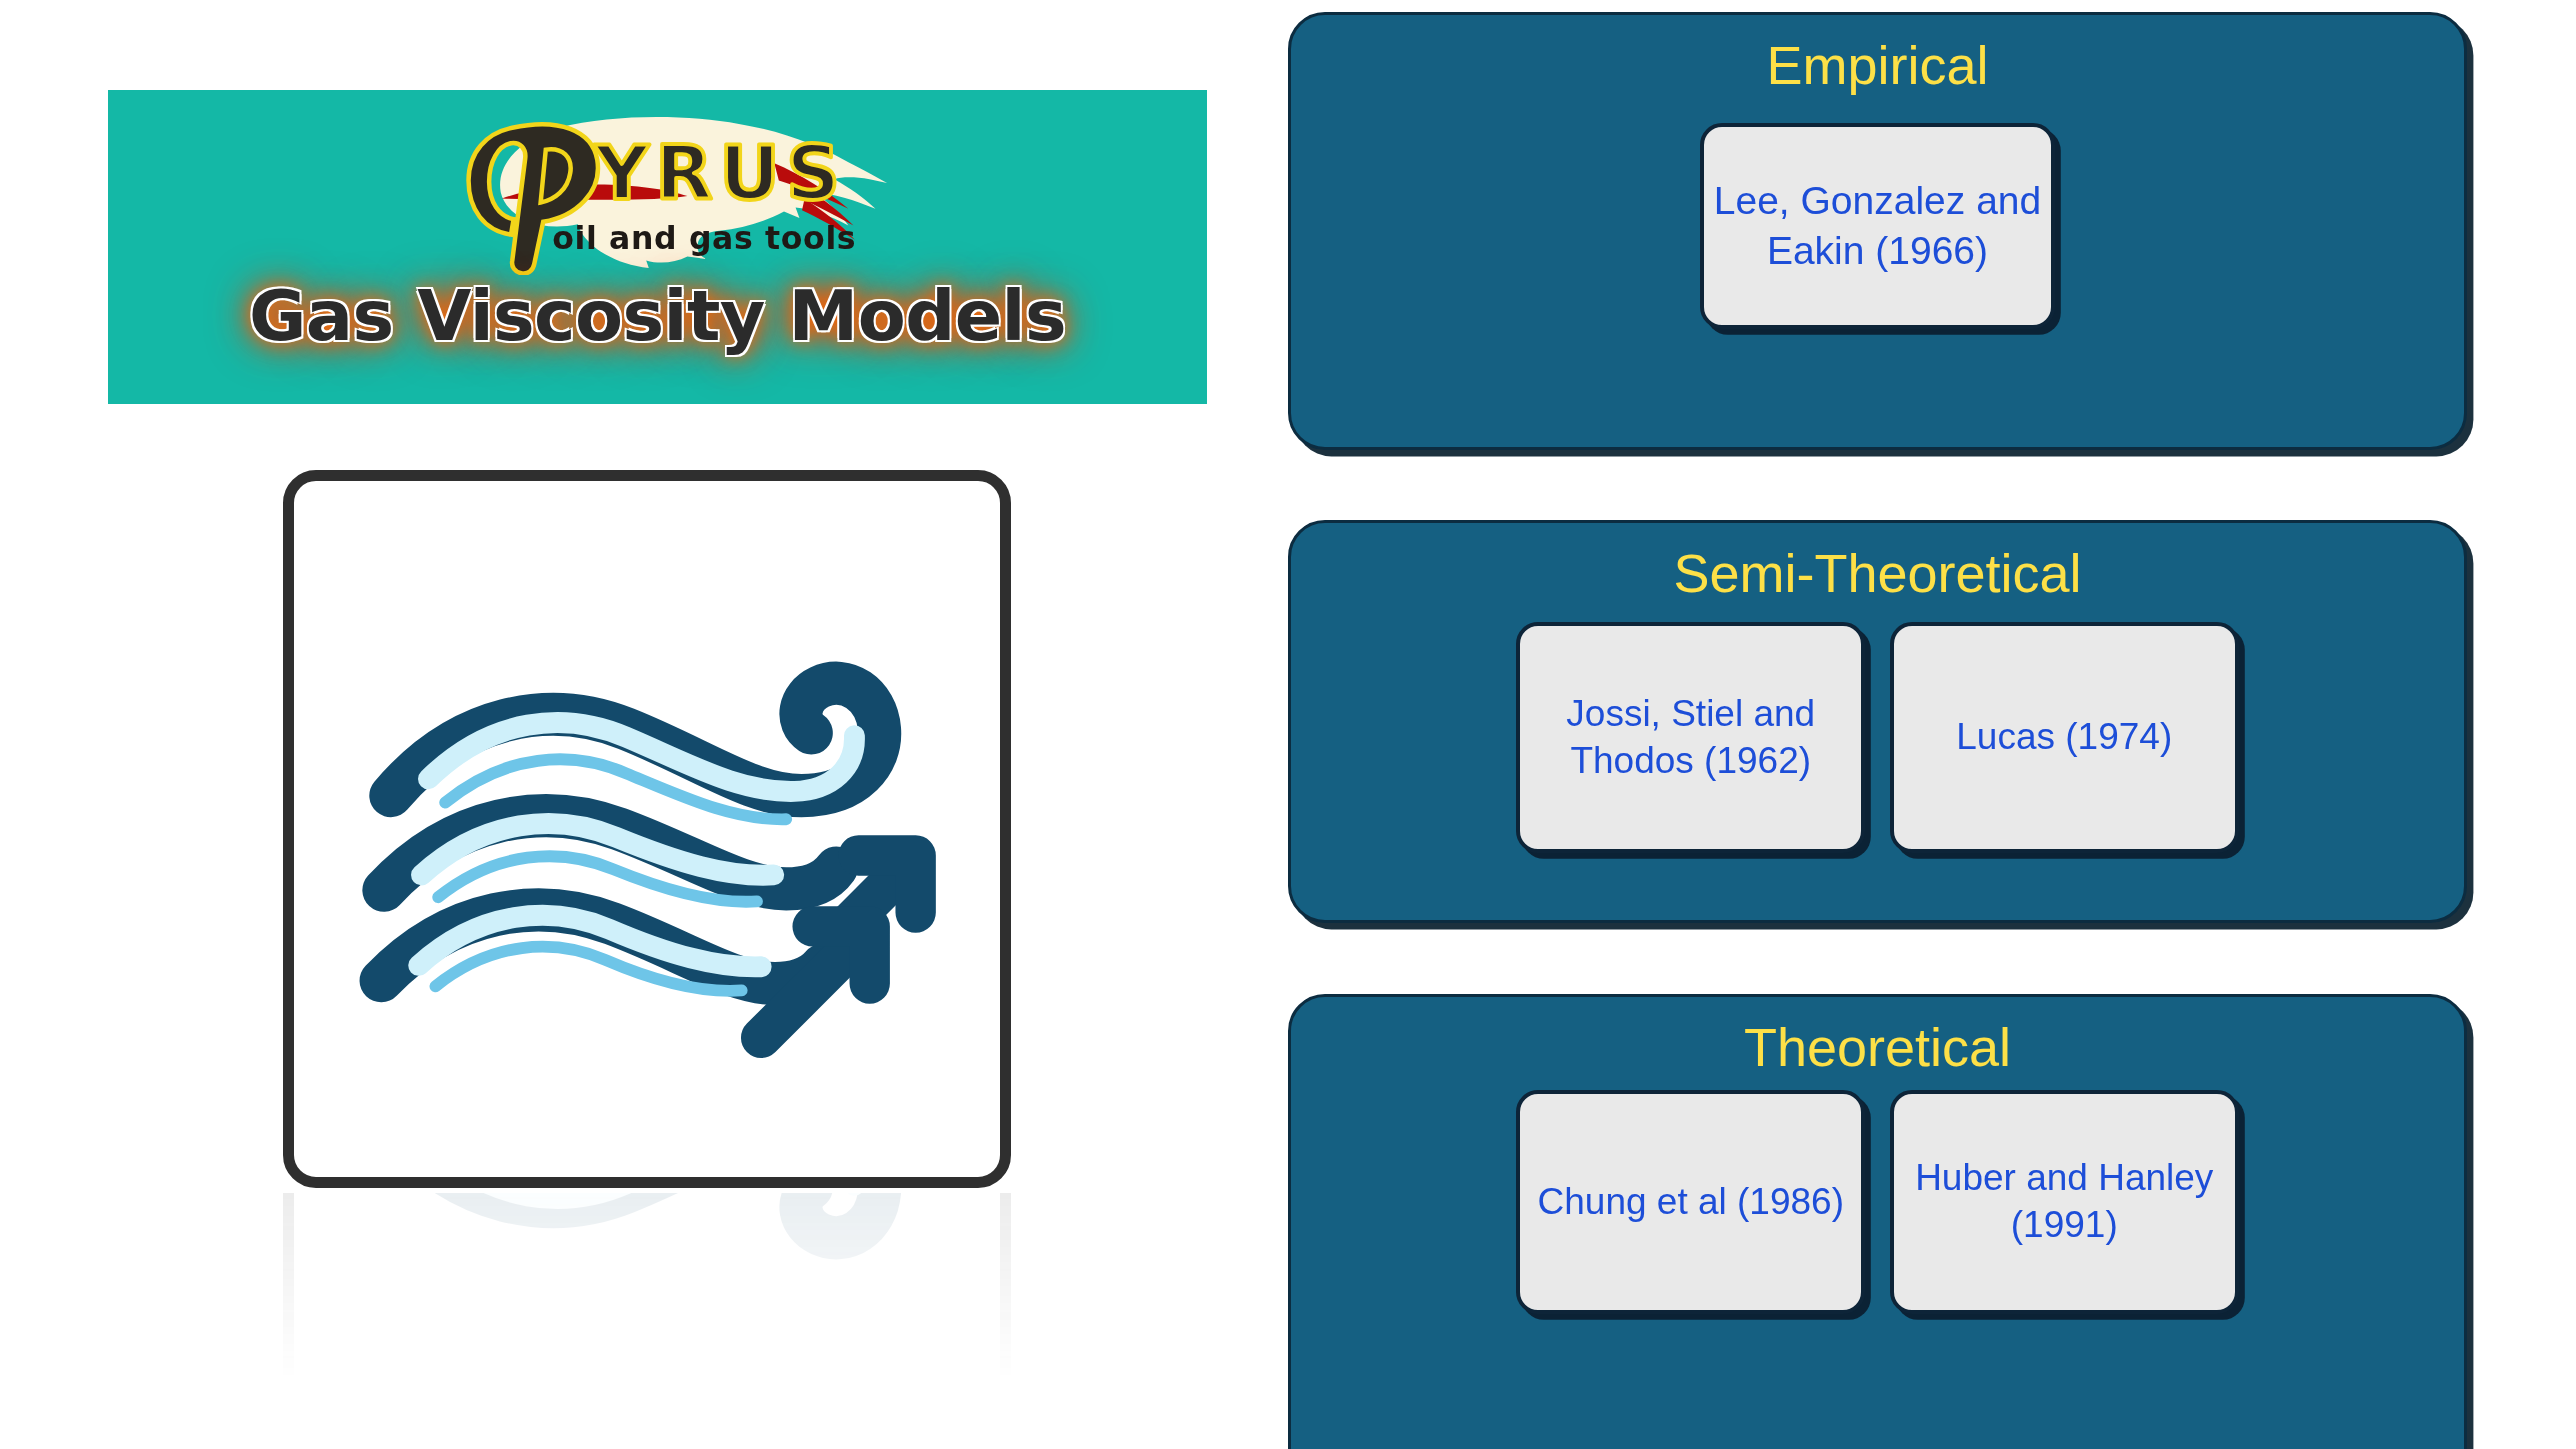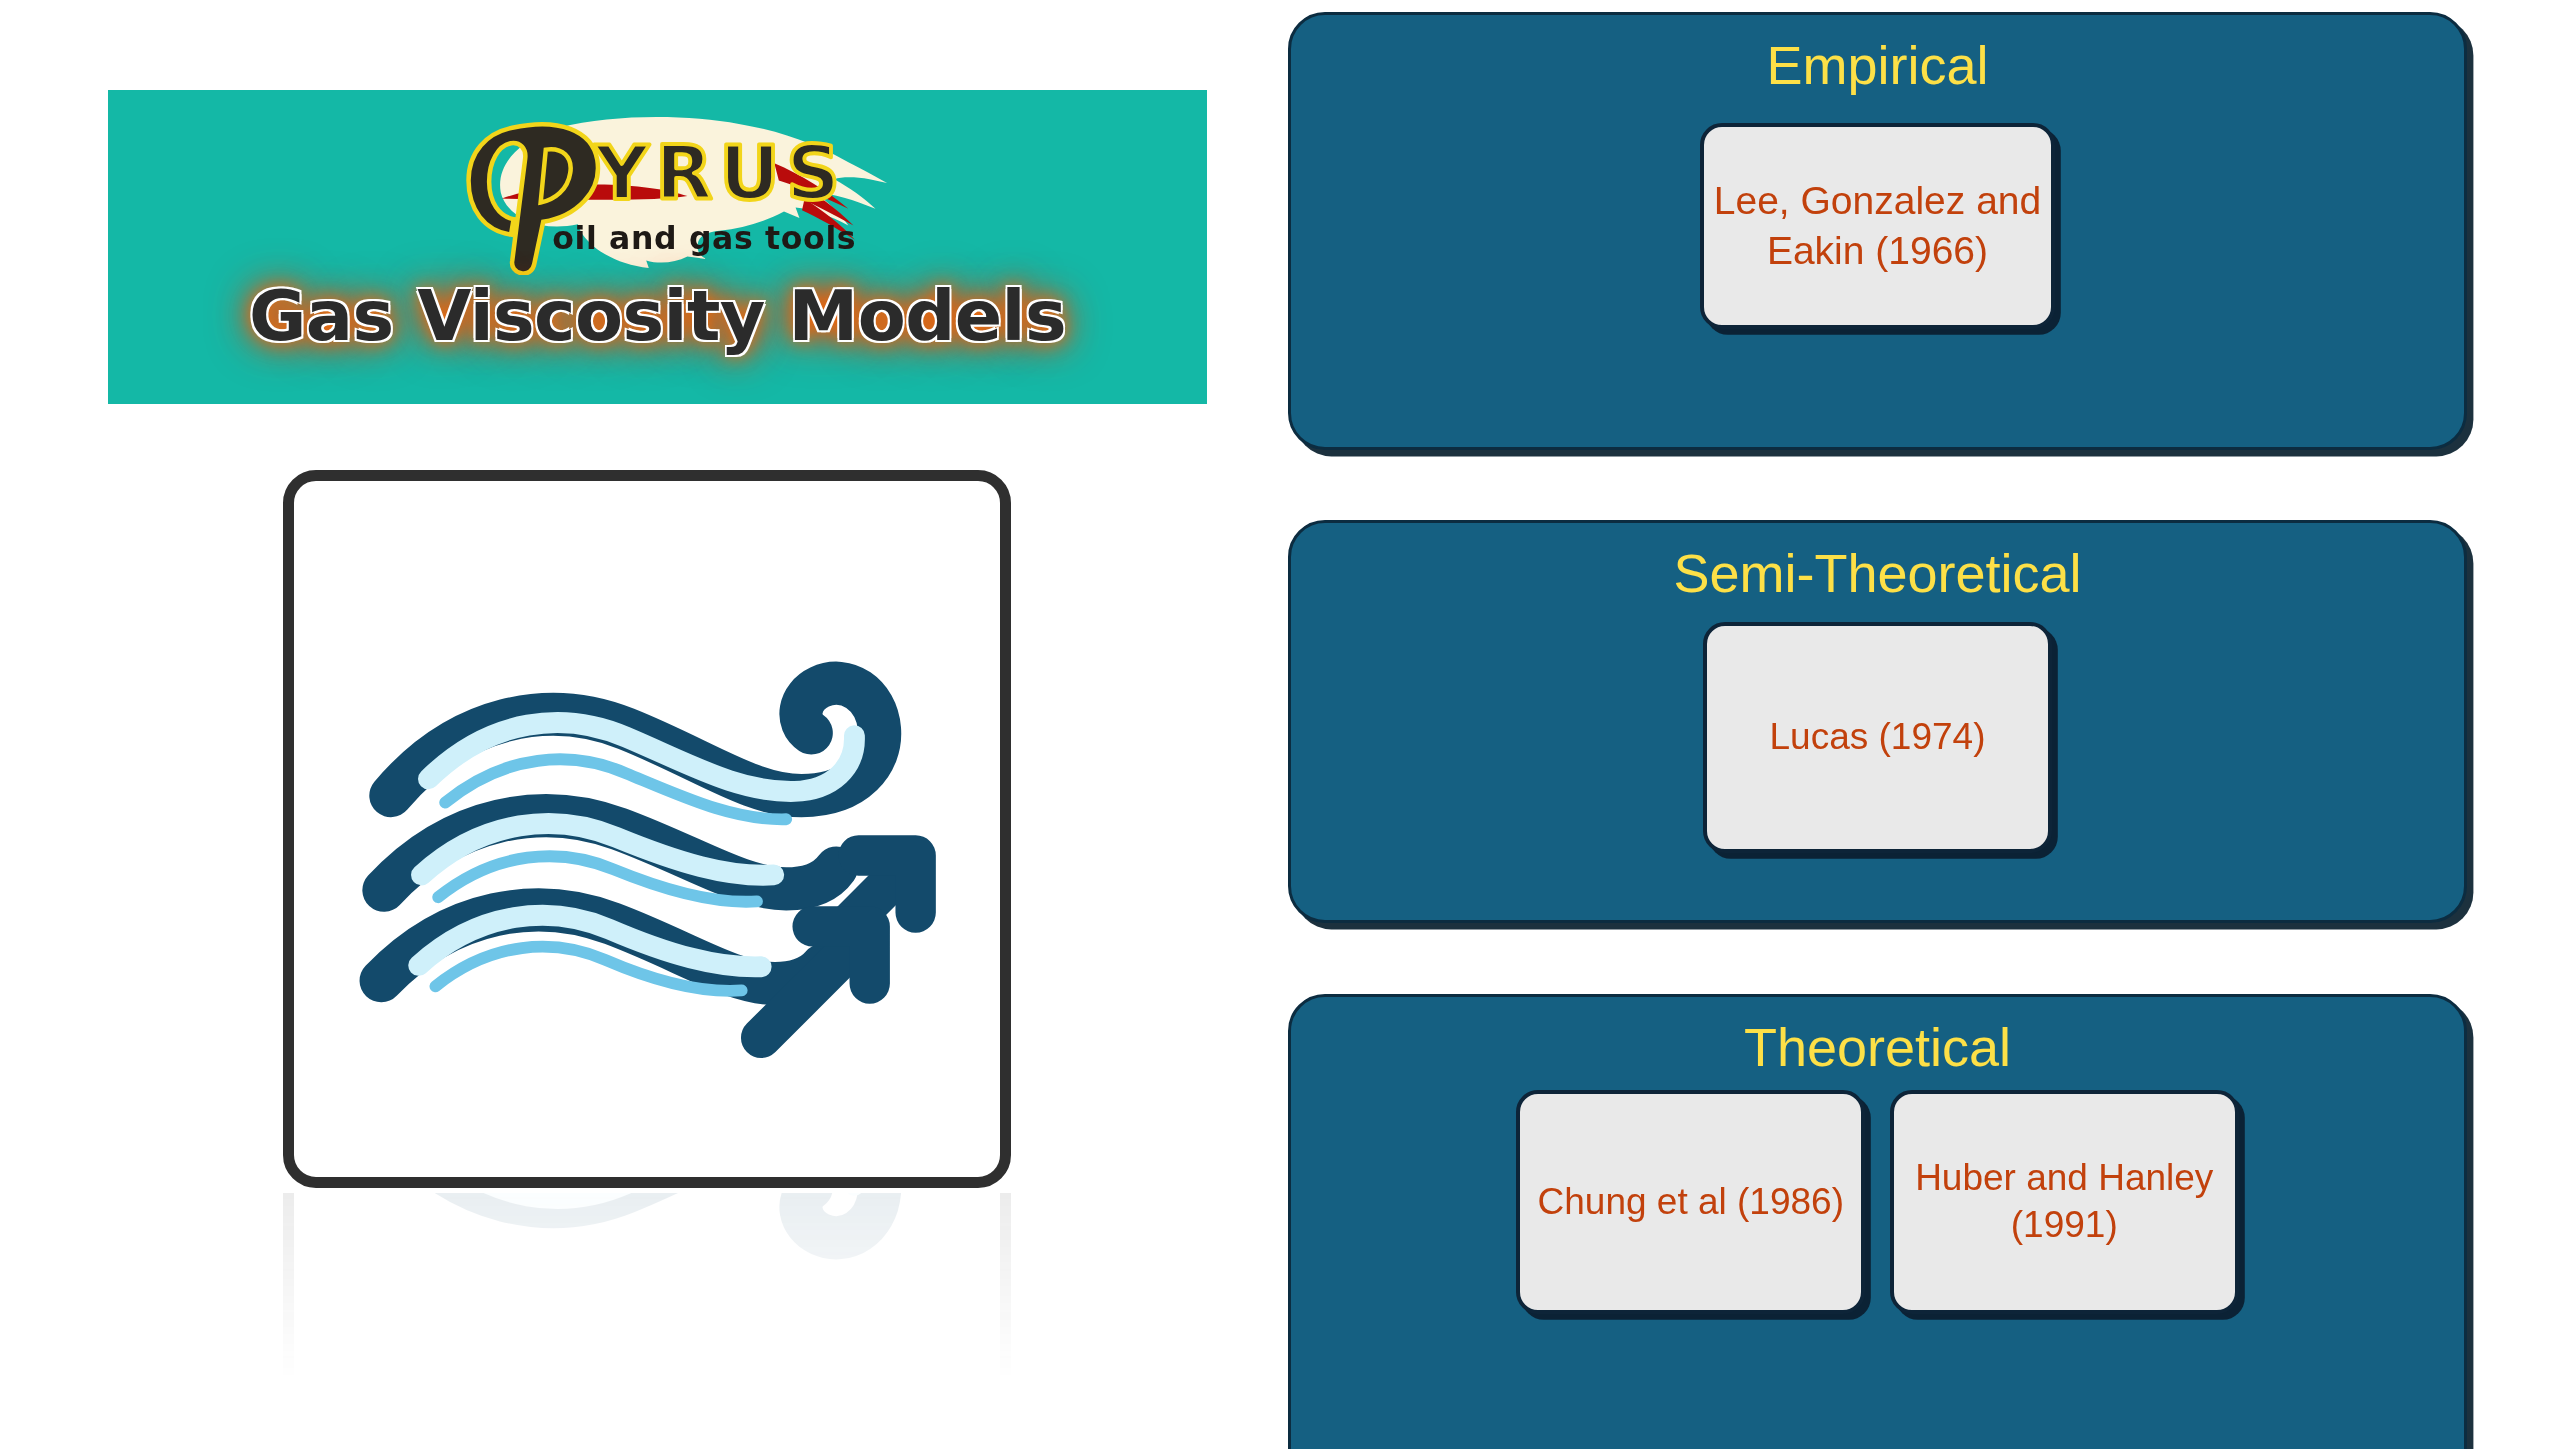--- a/index.html
+++ b/index.html
@@ -77,21 +77,21 @@
   #panel-semi       .card-row{margin-top:22px;}
   #panel-theoretical .card-row{margin-top:16px;}
 
   .model-card{
     background:#E9E9E9;
     border:4.5px solid #0D2438;
     border-radius:22px;
     box-sizing:border-box;
     display:flex;align-items:center;justify-content:center;
     text-align:center;
-    color:#c2410c;
+    color:#1d4ed8;
     font-size:37px;line-height:1.26;
     font-family:"Liberation Sans",sans-serif;
     box-shadow:5.8px 5.8px 0 rgba(10,28,44,.9);
     padding:6.4px 9px;
   }
   #panel-empirical  .model-card{width:355px;height:206px;font-size:39px;}
   #panel-semi       .model-card{width:349px;height:231px;}
   #panel-theoretical .model-card{width:349px;height:224px;}
 </style>
 </head>
@@ -207,20 +207,21 @@
 <div class="panel" id="panel-empirical">
   <div class="panel-title">Empirical</div>
   <div class="card-row">
     <div class="model-card">Lee, Gonzalez and Eakin (1966)</div>
   </div>
 </div>
 
 <div class="panel" id="panel-semi">
   <div class="panel-title">Semi-Theoretical</div>
   <div class="card-row">
+    <div class="model-card">Jossi, Stiel and Thodos (1962)</div>
     <div class="model-card">Lucas (1974)</div>
   </div>
 </div>
 
 <div class="panel" id="panel-theoretical">
   <div class="panel-title">Theoretical</div>
   <div class="card-row">
     <div class="model-card">Chung et al (1986)</div>
     <div class="model-card">Huber and Hanley (1991)</div>
   </div>

